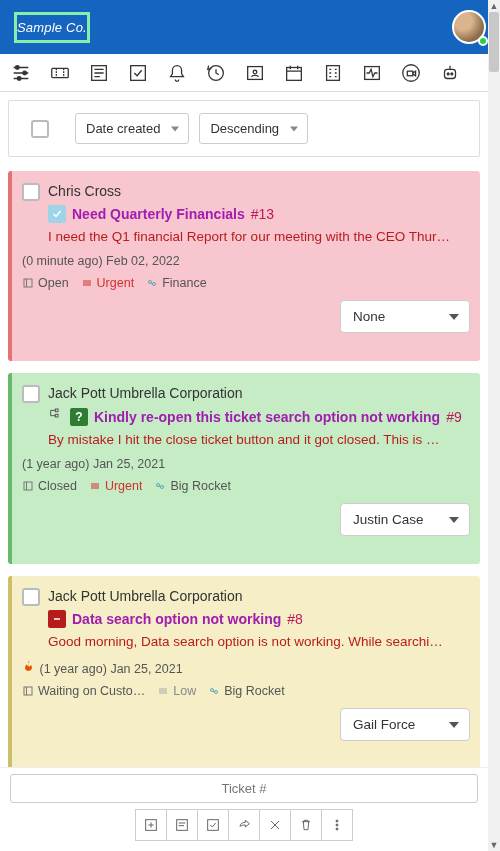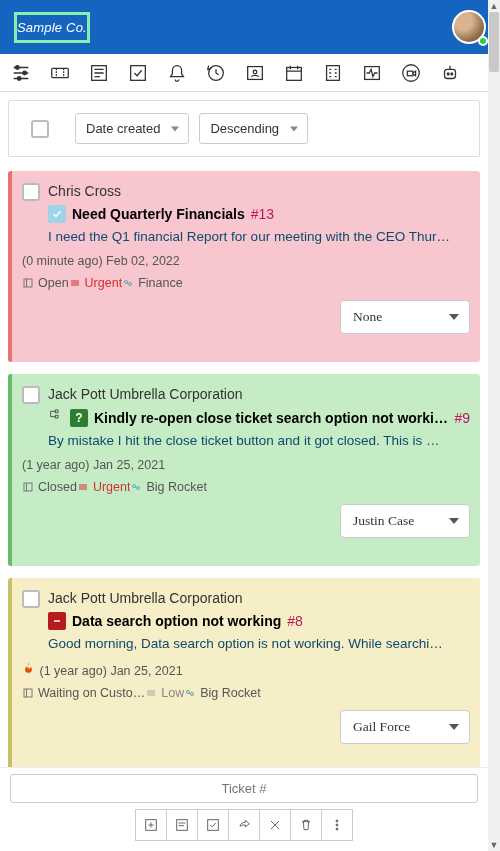--- a/index.html
+++ b/index.html
@@ -114,34 +114,34 @@
     width: 18px; height: 18px; border-radius: 2px;
     display: flex; align-items: center; justify-content: center;
     font-size: 12px; color: #fff; font-weight: bold;
     flex-shrink: 0;
   }
   .status-ico.blue { background: #9fd4e8; color: #fff; }
   .status-ico.green { background: #2e7d32; }
   .status-ico.red { background: #b71c1c; color:#fff; }
   .thread-ico { color: #555; flex-shrink: 0; }
   .thread-ico svg { width: 16px; height:16px; stroke:#555; fill:none; stroke-width:1.5;}
-  .subject { font-weight: 700; font-size: 14px; color: #000000; white-space: nowrap; overflow: hidden; text-overflow: ellipsis; }
+  .subject { font-weight: 700; font-size: 14px; color: #a21caf; white-space: nowrap; overflow: hidden; text-overflow: ellipsis; }
   .ticknum { color: #be185d; font-size: 14px; flex-shrink: 0; }
   .preview {
-    font-size: 13.5px; color: #0c4a6e;
+    font-size: 13.5px; color: #b91c1c;
     white-space: nowrap; overflow: hidden; text-overflow: ellipsis;
     margin-bottom: 10px;
   }
   .meta-row { font-size: 12.5px; color: #555; margin-bottom: 8px; }
-  .tags-row { display:flex; align-items:center; font-size: 12.5px; color:#555; margin-bottom: 10px; flex-wrap: wrap;}
+  .tags-row { display:flex; align-items:center; gap: 12px; font-size: 12.5px; color:#555; margin-bottom: 10px; flex-wrap: wrap;}
   .tag { display:flex; align-items:center; gap:4px; white-space:nowrap; overflow:hidden; text-overflow:ellipsis; max-width: 140px;}
   .tag svg { width:12px; height:12px; }
   .prio-urgent { color:#d32f2f; }
   .prio-low { color:#888; }
-  .assign-row { display:flex; justify-content:flex-end;font-family:Liberation Serif, serif; }
+  .assign-row { display:flex; justify-content:flex-end; }
   .assign-select {
     background:#fff; border:1px solid #ccc; border-radius:4px;
     padding: 8px 28px 8px 12px; min-width: 130px;
     font-size: 13.5px; position: relative; cursor:pointer;
   }
   .assign-select::after {
     content:""; position:absolute; right:10px; top:50%;
     width:0;height:0;border-left:5px solid transparent;border-right:5px solid transparent;border-top:6px solid #555;
     transform:translateY(-50%);
   }
@@ -323,21 +323,21 @@
           <div class="chk"></div>
           <div class="ticket-body">
             <div class="reporter">Jack Pott Umbrella Corporation</div>
             <div class="subject-line">
               <span class="thread-ico"><svg viewBox="0 0 24 24">
                   <path d="M4 5h7M4 5v8h7M11 9h0M11 13h0"></path>
                   <rect x="11" y="3" width="4" height="4"></rect>
                   <rect x="11" y="11" width="4" height="4"></rect>
                 </svg></span>
               <span class="status-ico green">?</span>
-              <span class="subject">Kindly re-open close ticket search option not working</span>
+              <span class="subject">Kindly re-open this ticket search option not working</span>
               <span class="ticknum">#9</span>
             </div>
             <div class="preview">By mistake I hit the close ticket button and it got closed. This is …</div>
           </div>
         </div>
         <div class="meta-row"><span>(1 year ago)</span> <span>Jan 25, 2021</span></div>
         <div class="tags-row">
           <span class="tag">
             <svg viewBox="0 0 24 24">
               <rect x="4" y="4" width="16" height="16" stroke="#777" fill="none" stroke-width="2"></rect>

